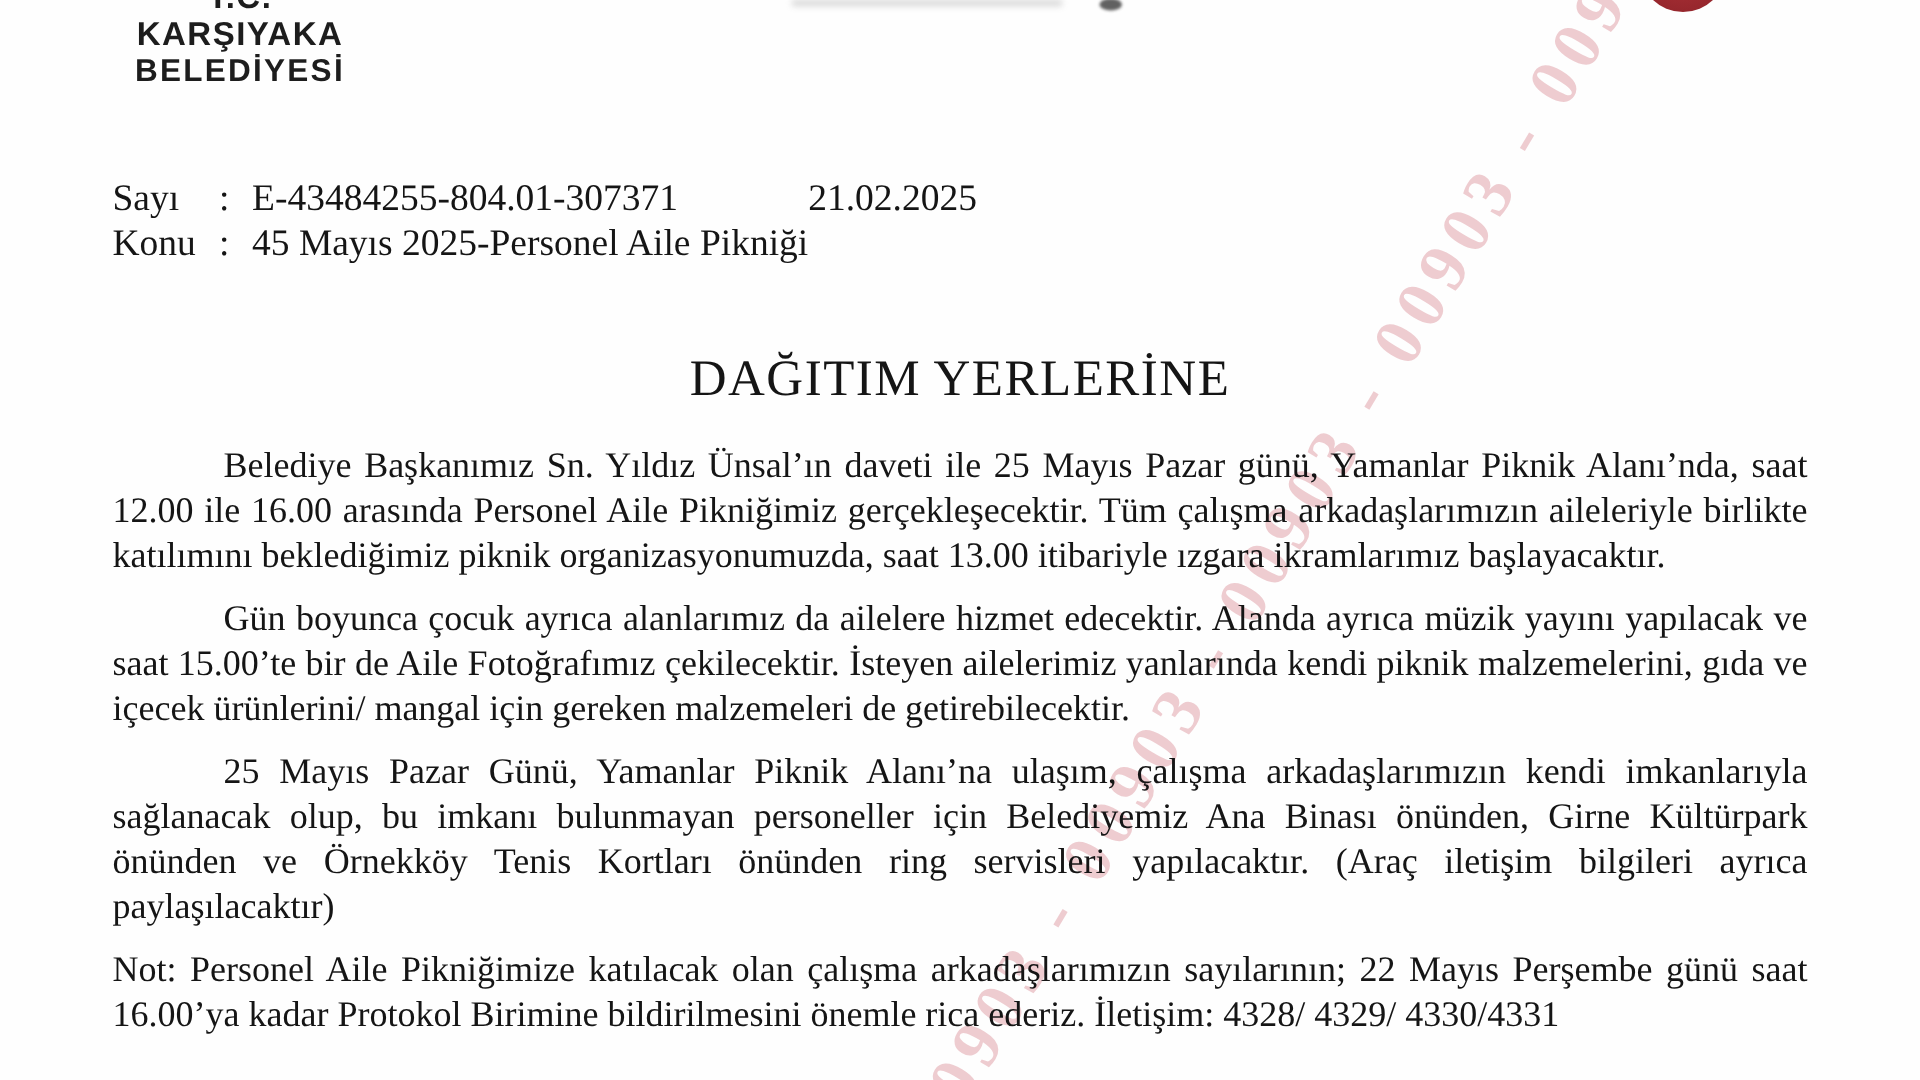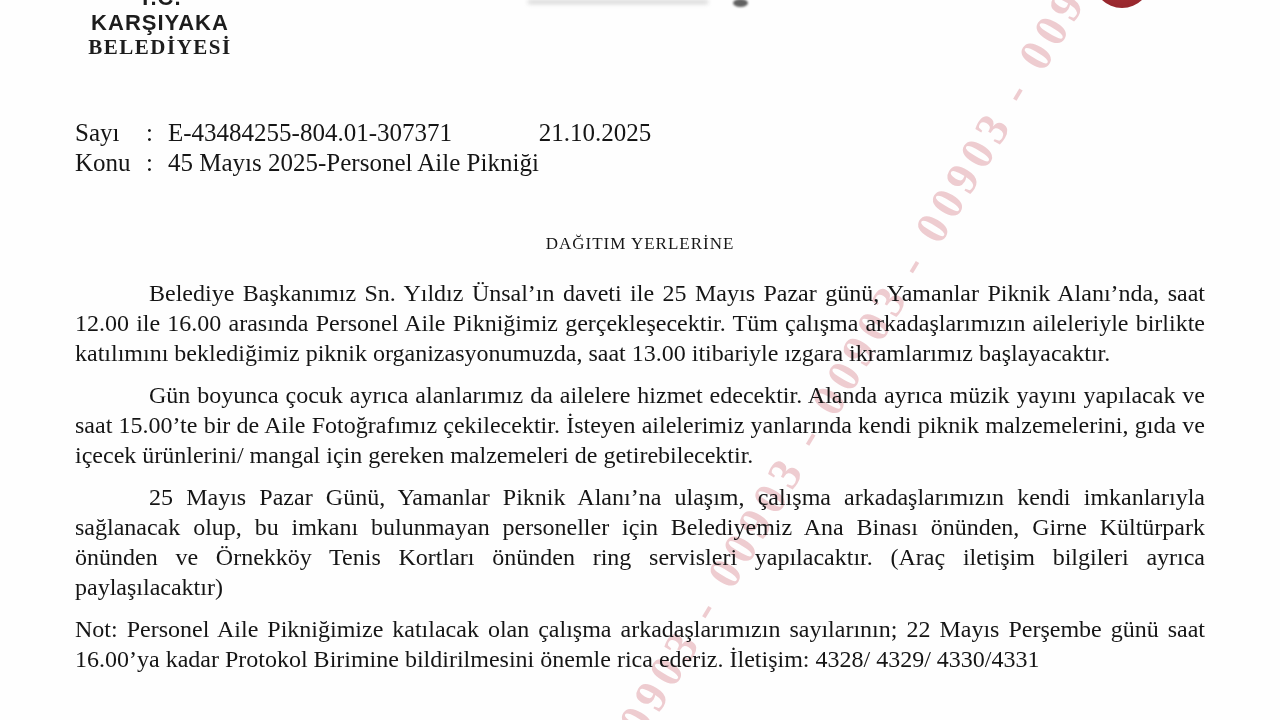--- a/index.html
+++ b/index.html
@@ -49,38 +49,38 @@
   .letterhead{
     position:relative;z-index:2;
     margin-top:-15px;
     width:170px;
     text-align:center;
     font-family:"Liberation Sans", sans-serif;
     font-weight:bold;
     color:#1d1d1d;
   }
   .letterhead .l1{font-size:22px;line-height:25px;letter-spacing:1px;}
-  .letterhead .l2{font-size:21px;line-height:25px;letter-spacing:1.5px;font-family:Liberation Serif, serif;}
+  .letterhead .l2{font-size:21px;line-height:25px;letter-spacing:1.5px;}
   
   .meta-row{
     position:relative;z-index:2;
     display:flex;justify-content:flex-start;align-items:flex-start;
     margin-top:58px;
     font-size:25px;line-height:30px;
   }
   .meta-table{display:grid;grid-template-columns:63px 14px auto;column-gap:8px;}
   .meta-table .lbl{white-space:nowrap;}
   .meta-table .sep{text-align:left;}
   .date{font-size:25px;}
   
   .doc-title{
     position:relative;z-index:2;
     margin:56px 0 24px 0;
     text-align:center;
-    font-size:17px;font-weight:400;
+    font-size:34px;font-weight:400;
     letter-spacing:1px;
   }
   
   .para{
     position:relative;z-index:2;
     margin:0 0 12px 0;
     font-size:24px;line-height:30px;
     text-align:justify;
     text-align-last:left;
   }
@@ -104,21 +104,21 @@
 
   <div class="meta-row">
     <div class="meta-table">
       <span class="lbl">Sayı</span>
       <span class="sep">:</span>
       <span class="val">E-43484255-804.01-307371</span>
       <span class="lbl">Konu</span>
       <span class="sep">:</span>
       <span class="val">45 Mayıs 2025-Personel Aile Pikniği</span>
     </div>
-    <div class="date">21.10.2025</div>
+    <div class="date">21.02.2025</div>
   </div>
 
   <h1 class="doc-title">DAĞITIM YERLERİNE</h1>
 
   <p class="para indent"><b>Belediye Başkanımız Sn. Yıldız Ünsal’ın daveti </b><span>ile </span><b>25 Mayıs Pazar </b><span>günü, Yamanlar Piknik Alanı’nda, </span><b>saat 12.00 ile 16.00 arasında </b><span>Personel Aile Pikniğimiz gerçekleşecektir. Tüm çalışma arkadaşlarımızın aileleriyle birlikte katılımını beklediğimiz piknik organizasyonumuzda, saat </span><b>13.00 itibariyle ızgara ikramlarımız </b><span>başlayacaktır.</span></p>
 
   <p class="para indent"><b>Gün boyunca çocuk ayrıca alanlarımız da ailelere hizmet edecektir. </b><span>Alanda ayrıca müzik yayını yapılacak ve saat 15.00’te bir de Aile Fotoğrafımız çekilecektir. </span><b>İsteyen ailelerimiz yanlarında kendi piknik malzemelerini, gıda ve içecek ürünlerini/ mangal için gereken malzemeleri de getirebilecektir.</b></p>
 
   <p class="para indent"><span>25 Mayıs Pazar Günü, Yamanlar Piknik Alanı’na ulaşım, çalışma arkadaşlarımızın kendi imkanlarıyla sağlanacak olup, bu imkanı bulunmayan personeller için Belediyemiz Ana Binası önünden, </span><b>Girne Kültürpark önünden ve Örnekköy Tenis Kortları önünden ring servisleri yapılacaktır. (Araç iletişim bilgileri ayrıca paylaşılacaktır)</b></p>
 

